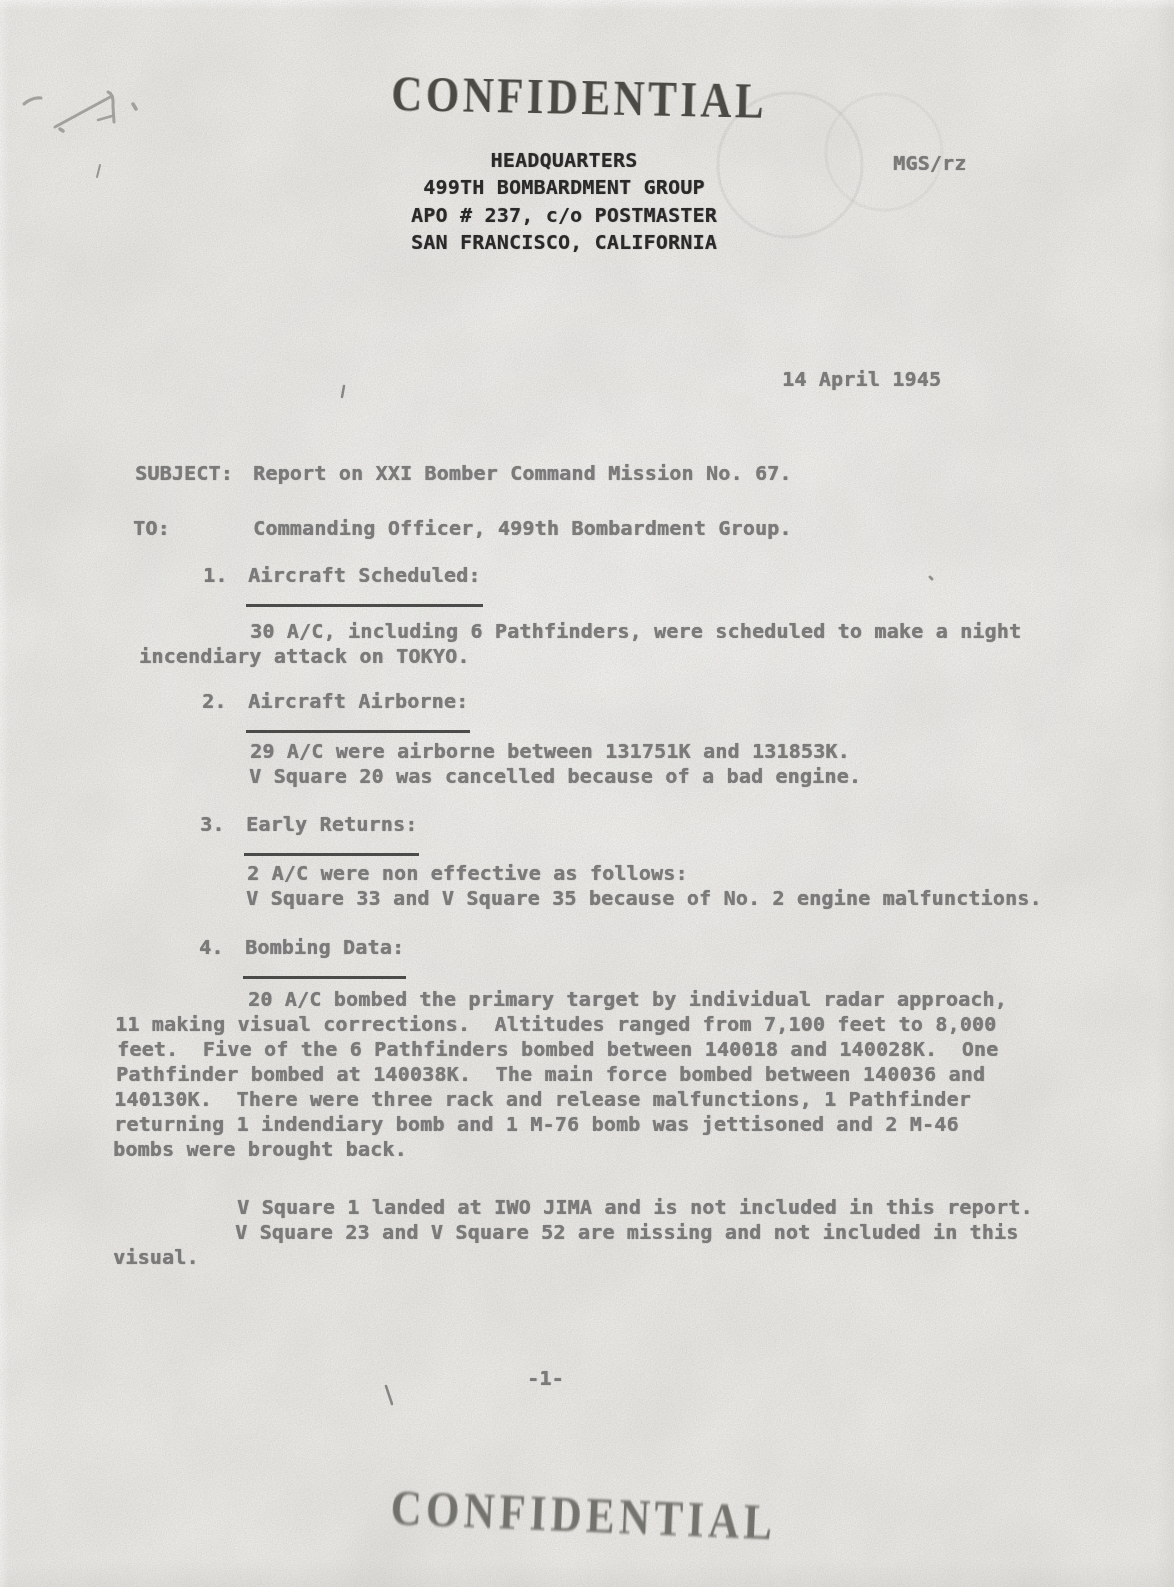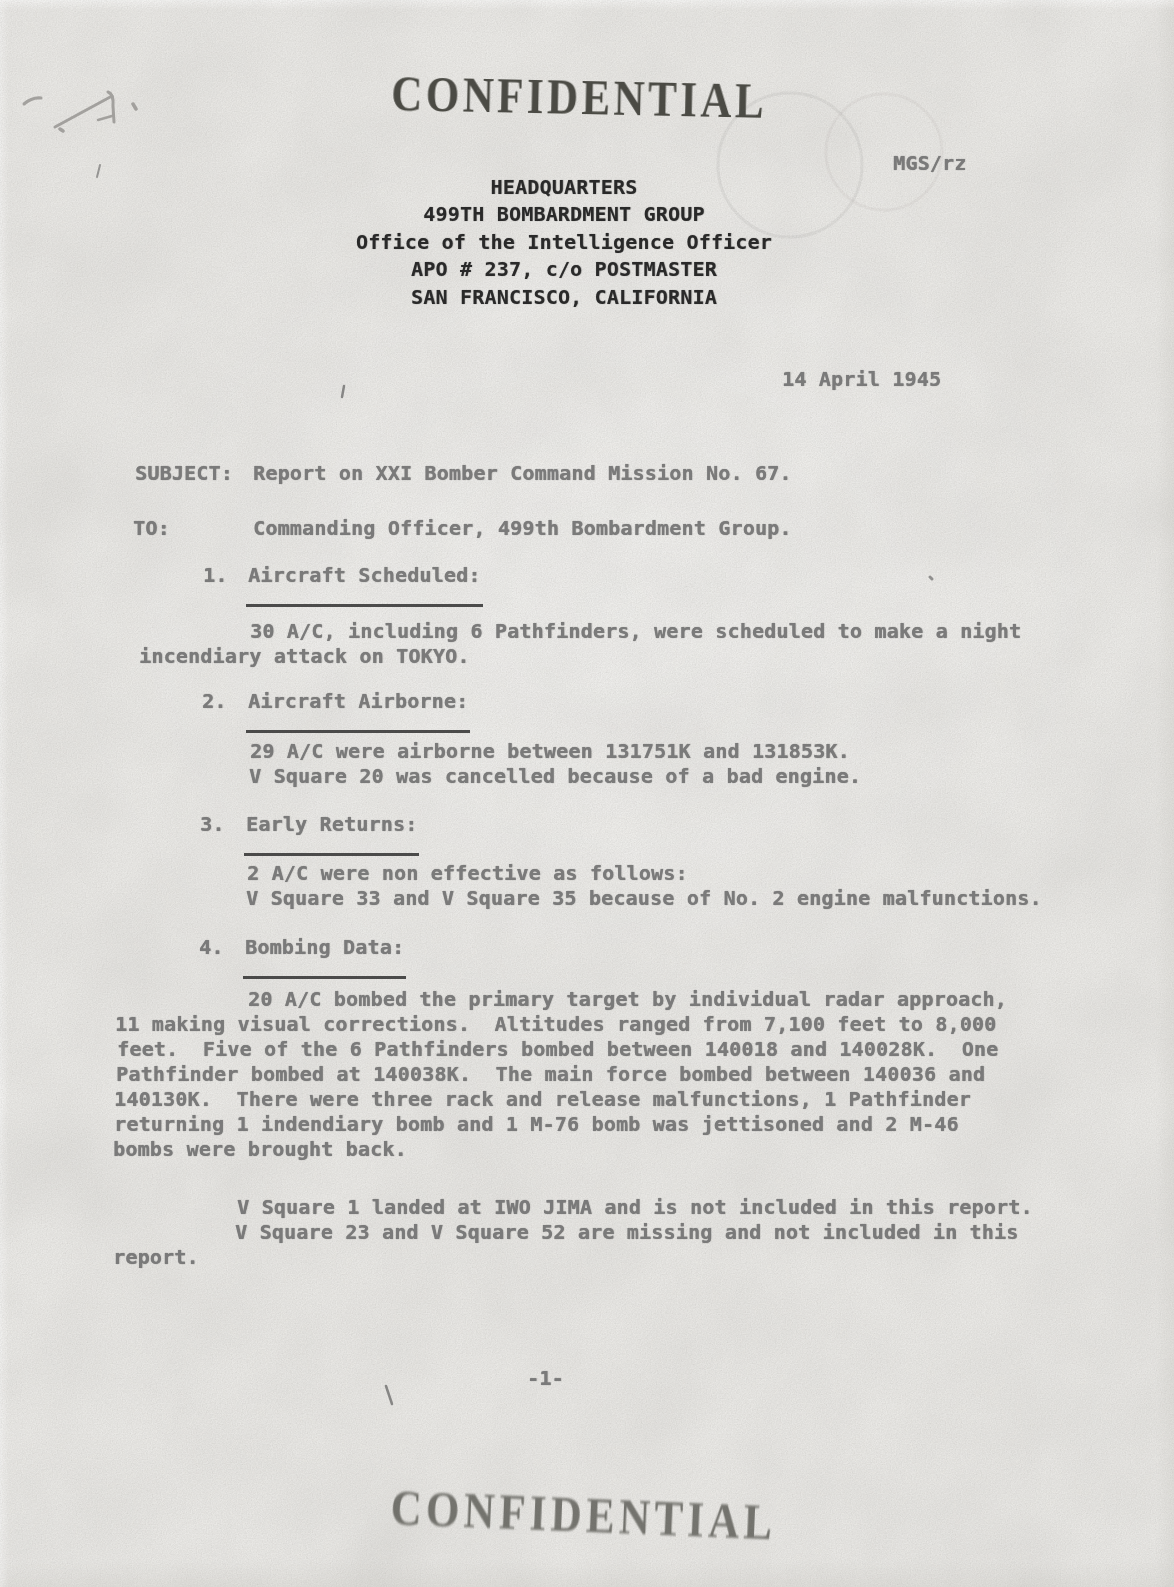--- a/index.html
+++ b/index.html
@@ -29,21 +29,20 @@
     font:bold 20px/23px "DejaVu Sans Mono",monospace;
     color:#737373;
     letter-spacing:.2px;
     text-shadow:0.4px 0.4px 1px rgba(30,30,30,.6);
     opacity:.93;
   }
   .u{border-bottom:3px solid rgba(28,28,28,.82);padding:0 2px 17px 2px;margin-left:-2px;}
   .letterhead{
     position:absolute;left:264px;top:147px;width:600px;
     text-align:center;
-    margin-top:27px;
   }
   .letterhead .tl-c{
     white-space:pre;
     font:bold 20px/27.4px "DejaVu Sans Mono",monospace;
     color:#1c1c1c;letter-spacing:.2px;
     text-shadow:0.4px 0.4px 1px rgba(30,30,30,.6);
     opacity:.93;
   }
   .stamp{
     position:absolute;
@@ -112,21 +111,20 @@
       <path d="M344,386 l-2,11" stroke-width="2.5" opacity="0.6"></path>
       <path d="M386,1386 l6,18" stroke-width="2.5" opacity="0.6"></path>
       <path d="M930,577 l2,2" stroke-width="3" opacity="0.55"></path>
       <path d="M1222,0 l0,0" stroke-width="1" opacity="0"></path>
     </g>
   </svg>
 
   <div class="letterhead" id="letterhead">
       <div class="tl-c">HEADQUARTERS</div>
       <div class="tl-c">499TH BOMBARDMENT GROUP</div>
-      <div class="tl-c">Office of the Intelligence Officer</div>
       <div class="tl-c">APO # 237, c/o POSTMASTER</div>
       <div class="tl-c">SAN FRANCISCO, CALIFORNIA</div>
     </div>
 
   <div class="tl" style="left:893px;top:152px;">MGS/rz</div>
 
   <div class="tl" style="left:782px;top:368px;">14 April 1945</div>
 
   <div class="tl" style="left:135px;top:462px;">SUBJECT:</div>
   <div class="tl" style="left:253px;top:462px;">Report on XXI Bomber Command Mission No. 67.</div>
@@ -151,20 +149,20 @@
       <div class="tl" style="left: 246px; top: 887px;">V Square 33 and V Square 35 because of No. 2 engine malfunctions.</div>
       <div class="tl" style="left: 248px; top: 988px;">20 A/C bombed the primary target by individual radar approach,</div>
       <div class="tl" style="left: 115px; top: 1013px;">11 making visual corrections.  Altitudes ranged from 7,100 feet to 8,000</div>
       <div class="tl" style="left: 117px; top: 1038px;">feet.  Five of the 6 Pathfinders bombed between 140018 and 140028K.  One</div>
       <div class="tl" style="left: 116px; top: 1063px;">Pathfinder bombed at 140038K.  The main force bombed between 140036 and</div>
       <div class="tl" style="left: 114px; top: 1088px;">140130K.  There were three rack and release malfunctions, 1 Pathfinder</div>
       <div class="tl" style="left: 114px; top: 1113px;">returning 1 indendiary bomb and 1 M-76 bomb was jettisoned and 2 M-46</div>
       <div class="tl" style="left: 113px; top: 1138px;">bombs were brought back.</div>
       <div class="tl" style="left: 237px; top: 1196px;">V Square 1 landed at IWO JIMA and is not included in this report.</div>
       <div class="tl" style="left: 235px; top: 1221px;">V Square 23 and V Square 52 are missing and not included in this</div>
-      <div class="tl" style="left: 113px; top: 1246px;">report.</div>
+      <div class="tl" style="left: 113px; top: 1246px;">visual.</div>
     </div>
 
   <div class="tl" style="left:527px;top:1367px;">-1-</div>
 
   <div class="stamp stamp-bottom">CONFIDENTIAL</div>
 
 </div>
 
 </body></html>

